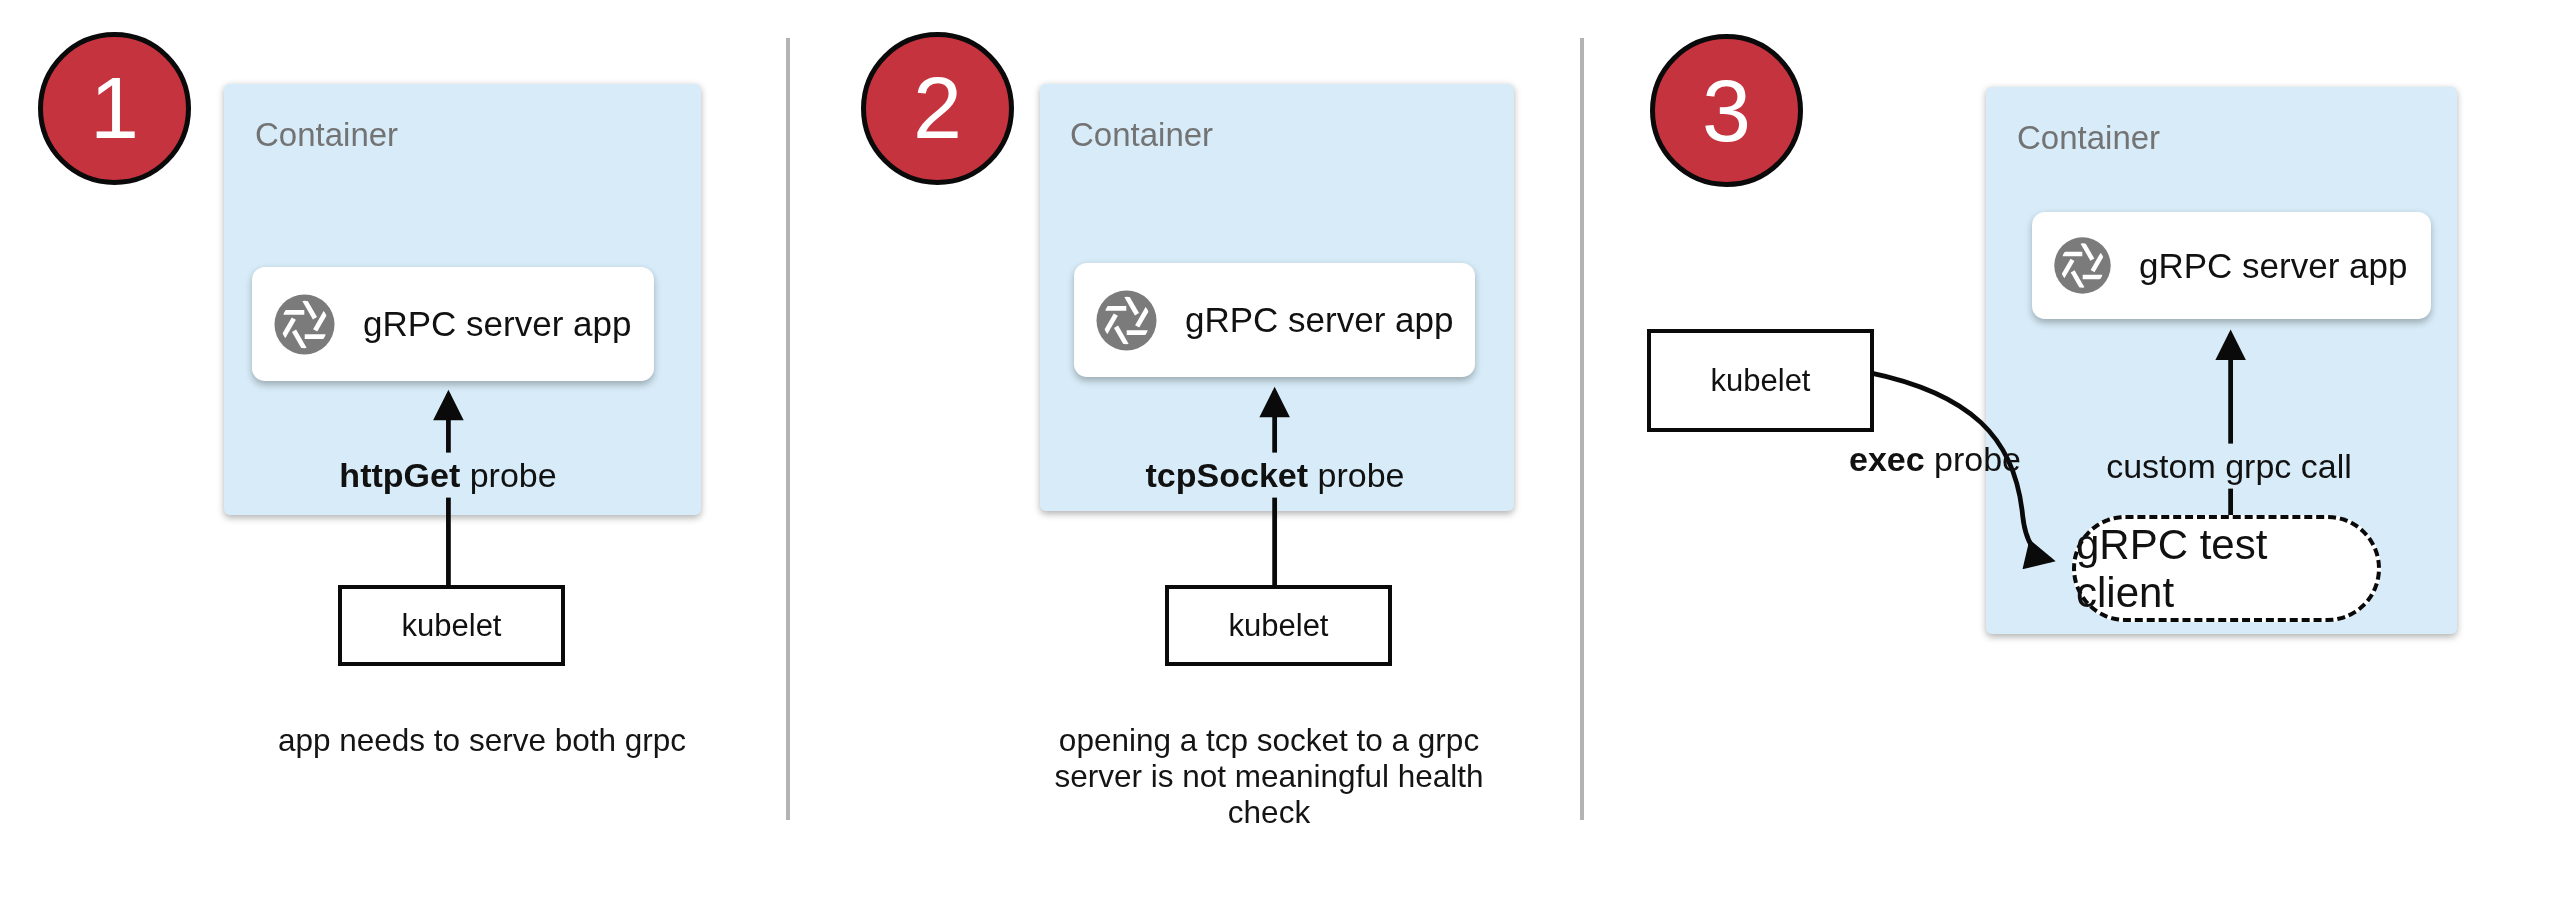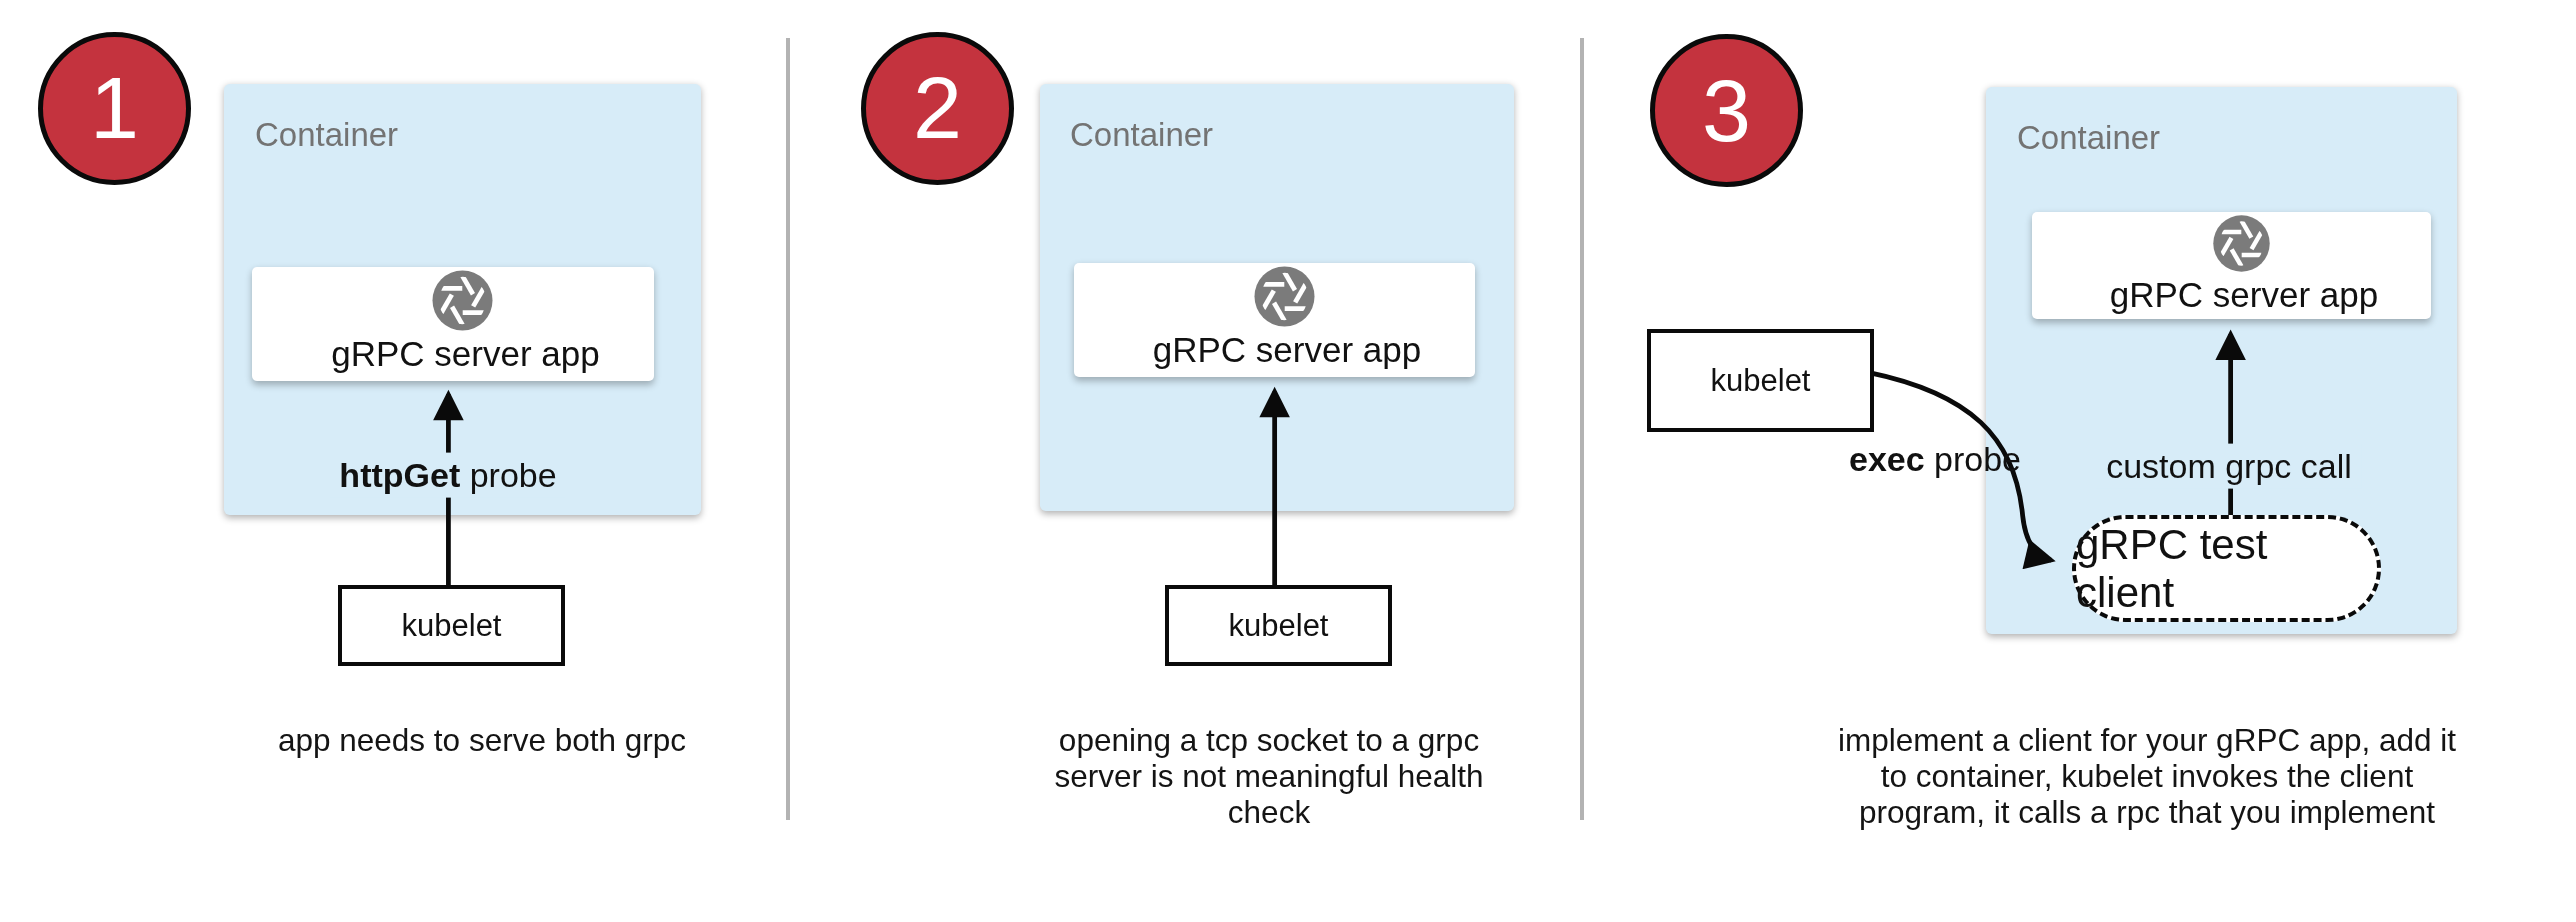--- a/index.html
+++ b/index.html
@@ -45,23 +45,23 @@
     white-space:nowrap;
   }
   .clabel-1{left:255px;top:116px;}
   .clabel-2{left:1070px;top:116px;}
   .clabel-3{left:2017px;top:119px;}
 
   
   .app-box{
     position:absolute;
     background:#ffffff;
-    border-radius:5px;
+    border-radius:13px;
     box-shadow:0 3.8px 7.6px rgba(0,0,0,0.27);
-    display:flex;align-items:center;flex-direction:column;
+    display:flex;align-items:center;
   }
   .app-1{left:252px;top:267px;width:402px;height:114px;}
   .app-2{left:1074px;top:263px;width:401px;height:114px;}
   .app-3{left:2032px;top:212px;width:399px;height:107px;}
   .app-box .icon-wrap{margin-left:19px;flex:0 0 auto;display:flex;}
   .app-box .app-label{font-size:35px;margin-left:25px;white-space:nowrap;}
 
   
   .kubelet-box{
     position:absolute;
@@ -240,37 +240,35 @@
     <span>kubelet</span>
   </div>
 
   <div class="test-client">
     <span>gRPC test client</span>
   </div>
 
   <div class="float-label on-blue probe-1">
     <b>httpGet</b><span> probe</span>
   </div>
+  <div class="float-label on-blue probe-2">
+    <b>tcpSocket</b><span> probe</span>
+  </div>
   <div class="float-label probe-3">
     <b>exec</b><span> probe</span>
   </div>
   <div class="float-label on-blue grpc-call-label">custom grpc call</div>
 
   <div class="caption caption-1">
     <div>app needs to serve both grpc</div>
     <div></div>
   </div>
   <div class="caption caption-2">
     <div>opening a tcp socket to a grpc</div>
     <div>server is not meaningful health</div>
     <div>check</div>
   </div>
-  <div class="caption caption-3">
-    <div>implement a client for your gRPC app, add it</div>
-    <div>to container, kubelet invokes the client</div>
-    <div>program, it calls a rpc that you implement</div>
-  </div>
 
   <div class="divider divider-1"></div>
   <div class="divider divider-2"></div>
 
 </div>
 
 
 </body></html>

